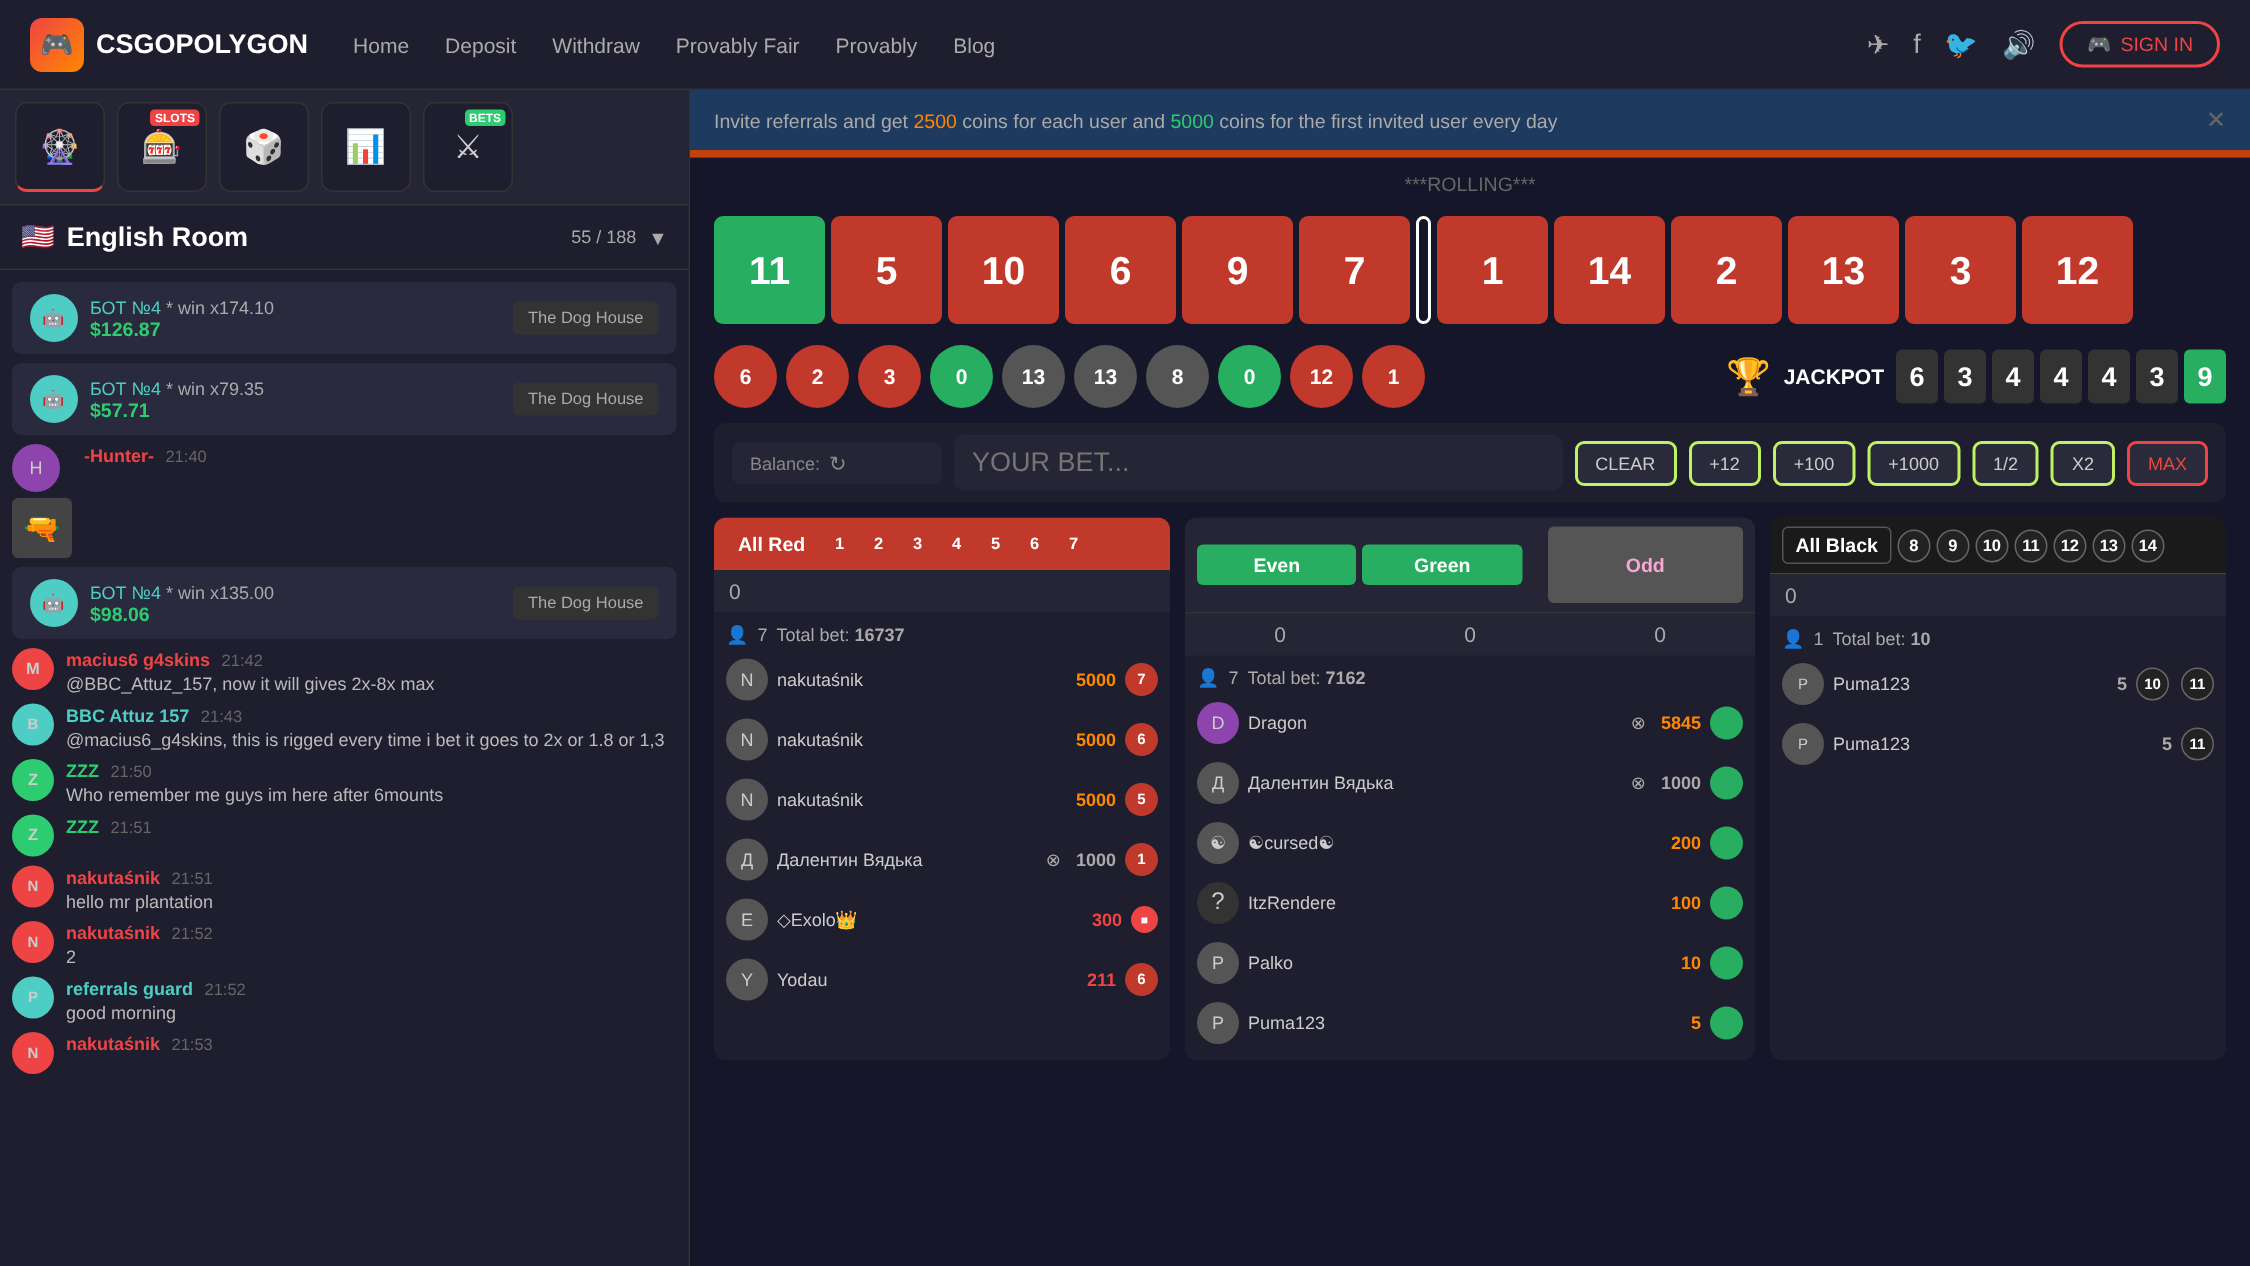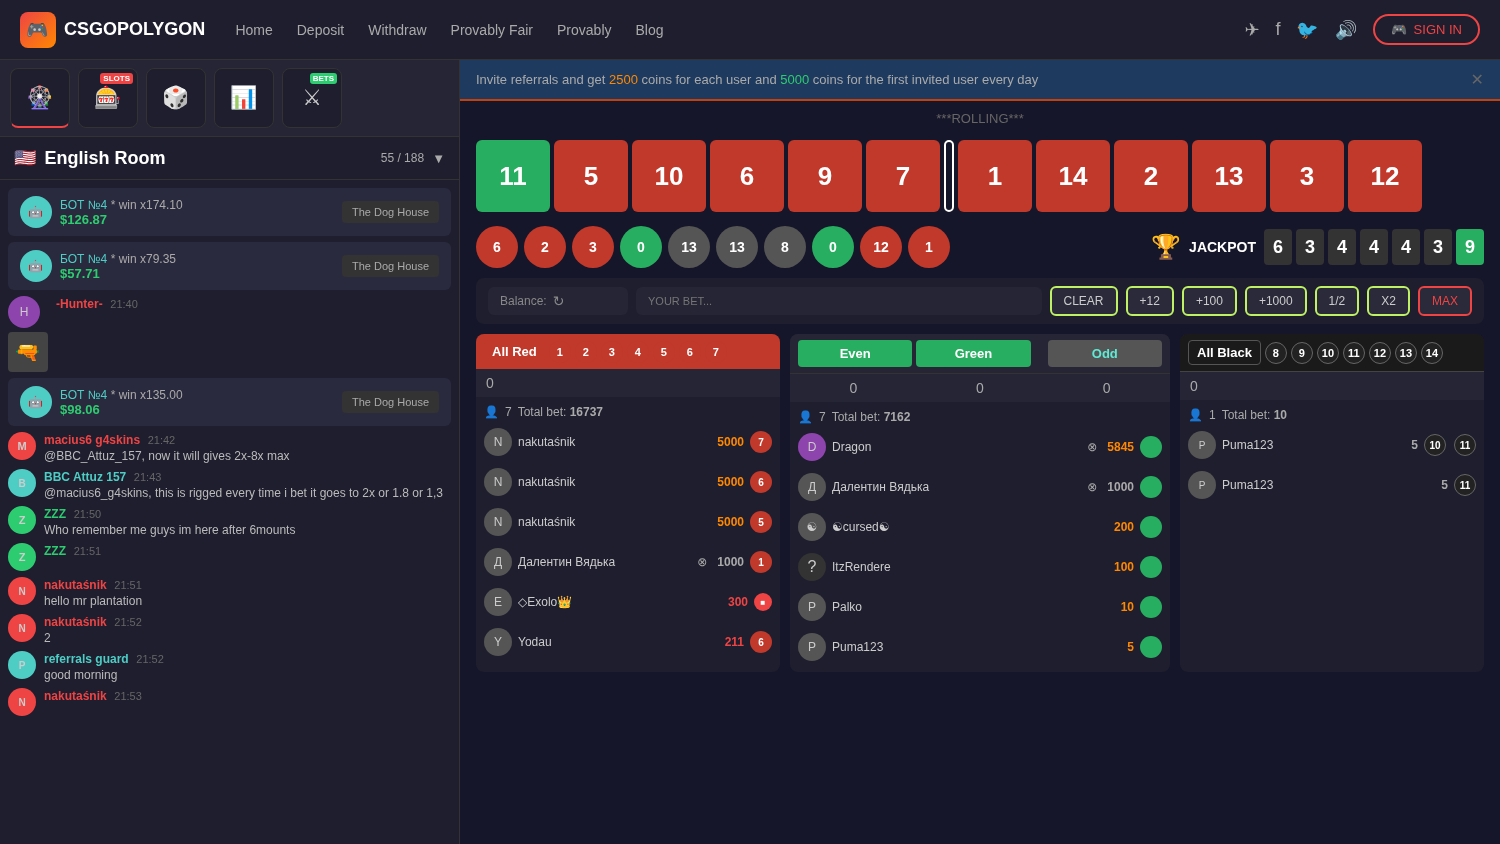--- a/index.html
+++ b/index.html
@@ -226,21 +226,21 @@
       background: #16162a;
     }
 
     
     .banner {
       background: #1e3a5f;
       padding: 10px 16px;
       display: flex;
       align-items: center;
       justify-content: space-between;
-      border-bottom: 2px solid #c2410c;
+      border-bottom: 5px solid #c2410c;
     }
     .banner-text { font-size: 13px; color: #aaa; }
     .banner-text span.orange { color: #f80; }
     .banner-text span.green { color: #2ecc71; }
     .banner-close { color: #666; cursor: pointer; font-size: 16px; }
 
     
     .game-area {
       flex: 1;
       padding: 10px 16px;
@@ -353,21 +353,21 @@
     }
     .balance-label { color: #888; font-size: 12px; }
     .balance-refresh { color: #888; cursor: pointer; font-size: 14px; }
     .bet-input {
       flex: 1;
       background: #252535;
       border: none;
       border-radius: 6px;
       padding: 8px 12px;
       color: #888;
-      font-size: 11px;
+      font-size: 18px;
     }
     .bet-btn {
       background: #2a2a3a;
       border: 2px solid #bef264;
       color: #ccc;
       padding: 6px 12px;
       border-radius: 6px;
       cursor: pointer;
       font-size: 12px;
     }
@@ -484,23 +484,23 @@
       font-weight: bold;
       padding: 6px;
       border-radius: 4px;
       cursor: pointer;
       font-size: 13px;
     }
     .odd-btn {
       flex: 1;
       background: #555;
       border: none;
-      color: #5eead4;
-      font-weight: bold;
-      padding: 6px;
+      color: #f9a8d4;
+      font-weight: bold;
+      padding: 18px;
       border-radius: 4px;
       cursor: pointer;
       font-size: 13px;
       margin-left: 13px;
     }
   </style>
 </head>
 <body>
 
 <nav class="navbar">

